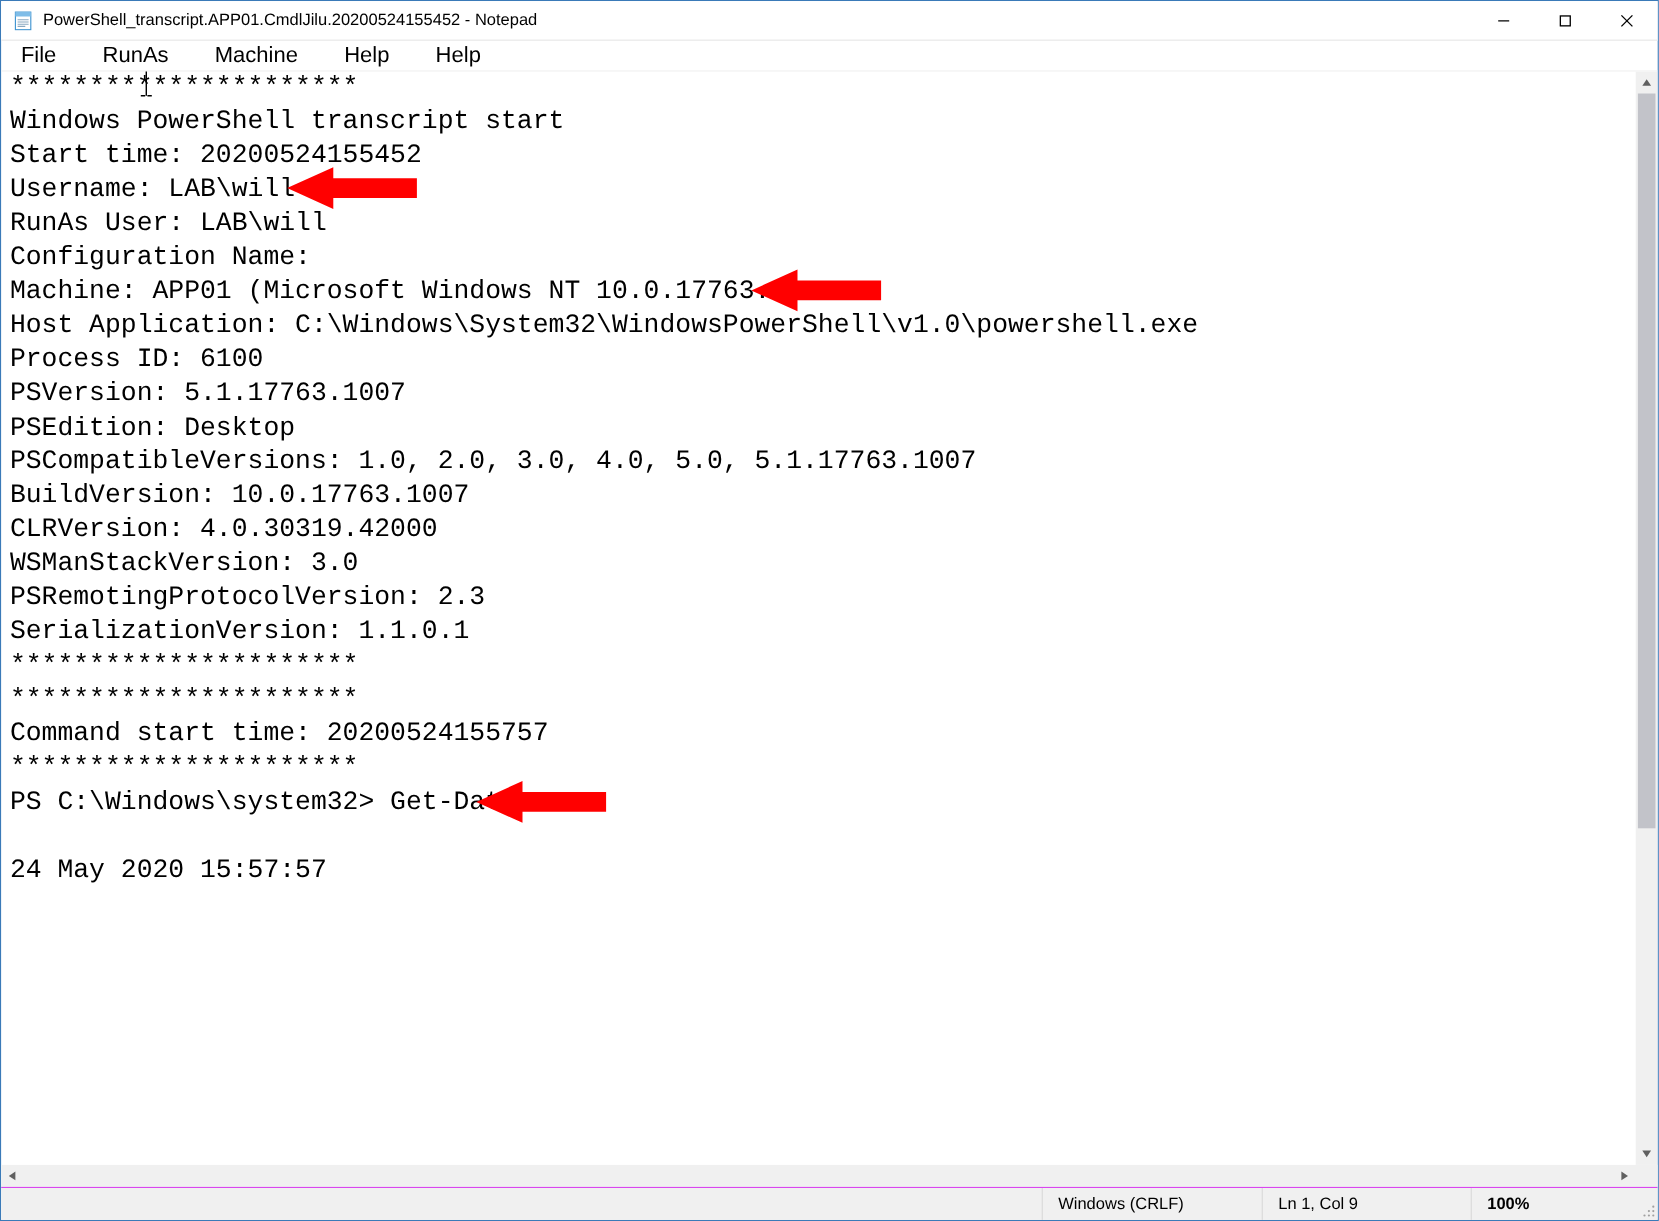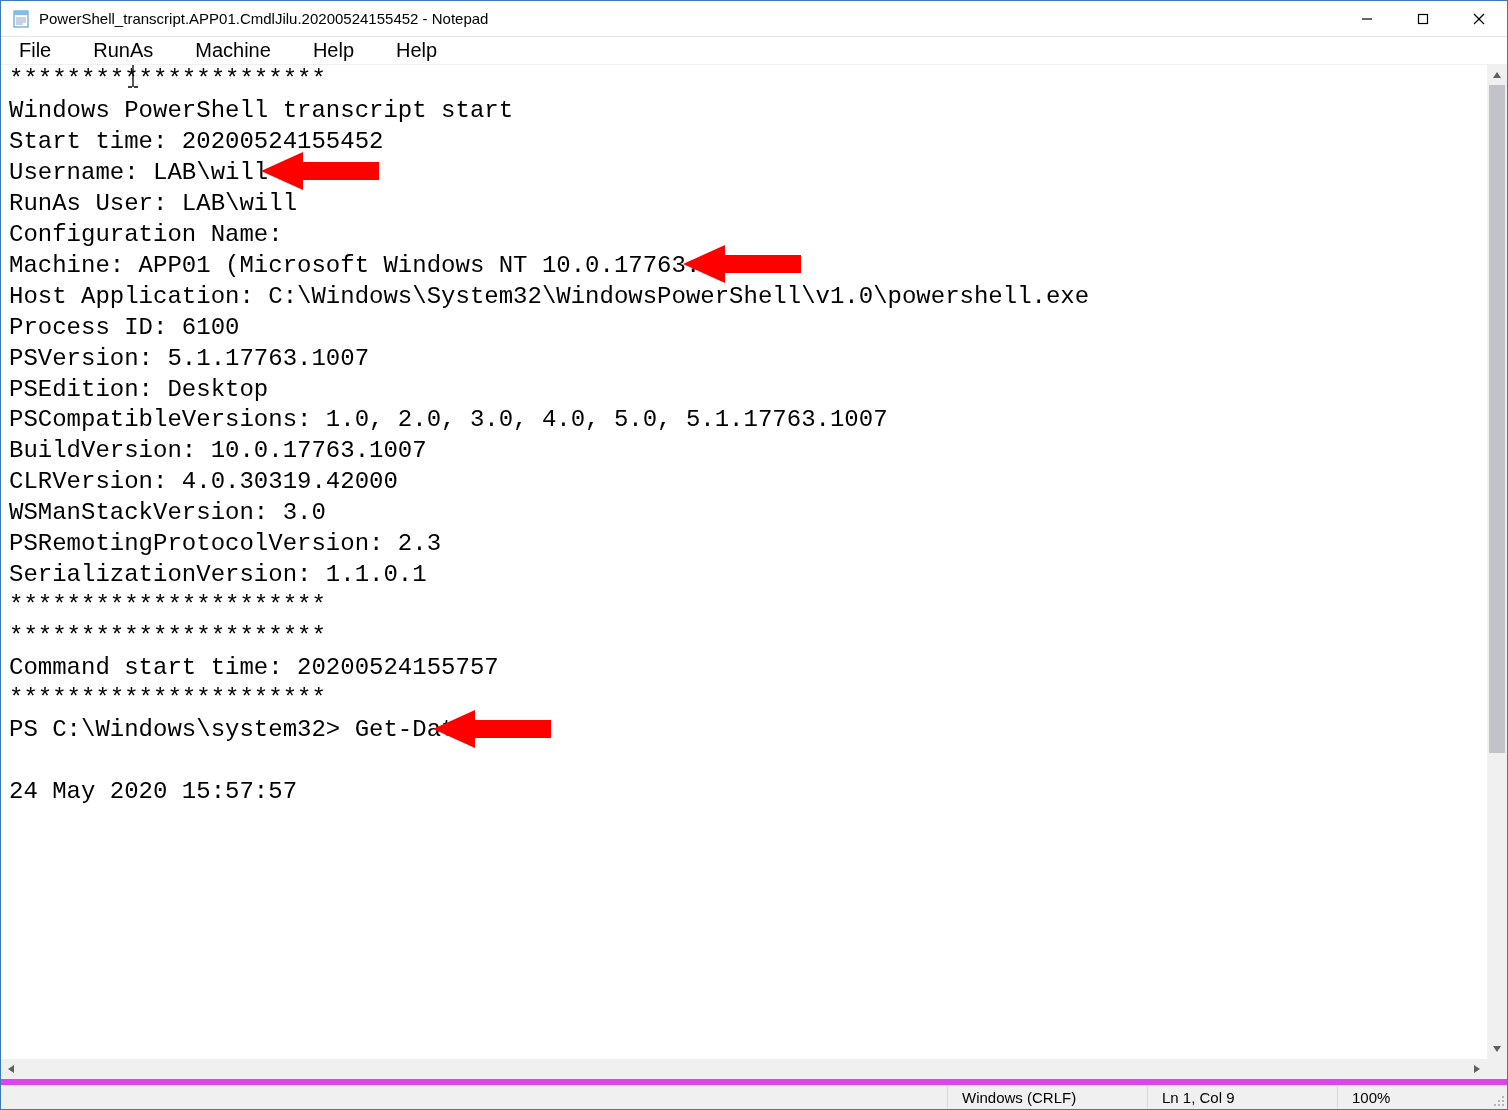--- a/index.html
+++ b/index.html
@@ -126,38 +126,38 @@
       align-items: center;
       justify-content: center;
       color: #606060;
       font-size: 10px;
     }
     .hscroll .track { flex: 1; }
     .hscroll .corner { width: 20px; background: #f0f0f0; }
     .statusbar {
       height: 30px;
       background: #f0f0f0;
-      border-top: 6px solid #d946ef;
+      border-top: 1px solid #d946ef;
       display: flex;
       font-size: 15px;
       color: #000;
       flex-shrink: 0;
       padding-left: 37px;
     }
     .statusbar .spacer { flex: 1; }
     .status-seg {
       padding: 4px 22px 4px 14px;
       border-left: 1px solid #d9d9d9;
       display: flex;
       align-items: center;
       white-space: nowrap;
     }
     .status-seg.wide { min-width: 200px; }
     .status-seg.cursor { min-width: 190px; }
-    .status-seg.zoom { min-width: 150px; }
+    .status-seg.zoom { min-width: 150px; font-weight: bold; }
     .status-grip {
       width: 20px;
       border-left: none;
       display: flex;
       align-items: flex-end;
       justify-content: flex-end;
       padding: 0 2px 2px 0;
     }
     .notepad-svg {
       width: 18px;

